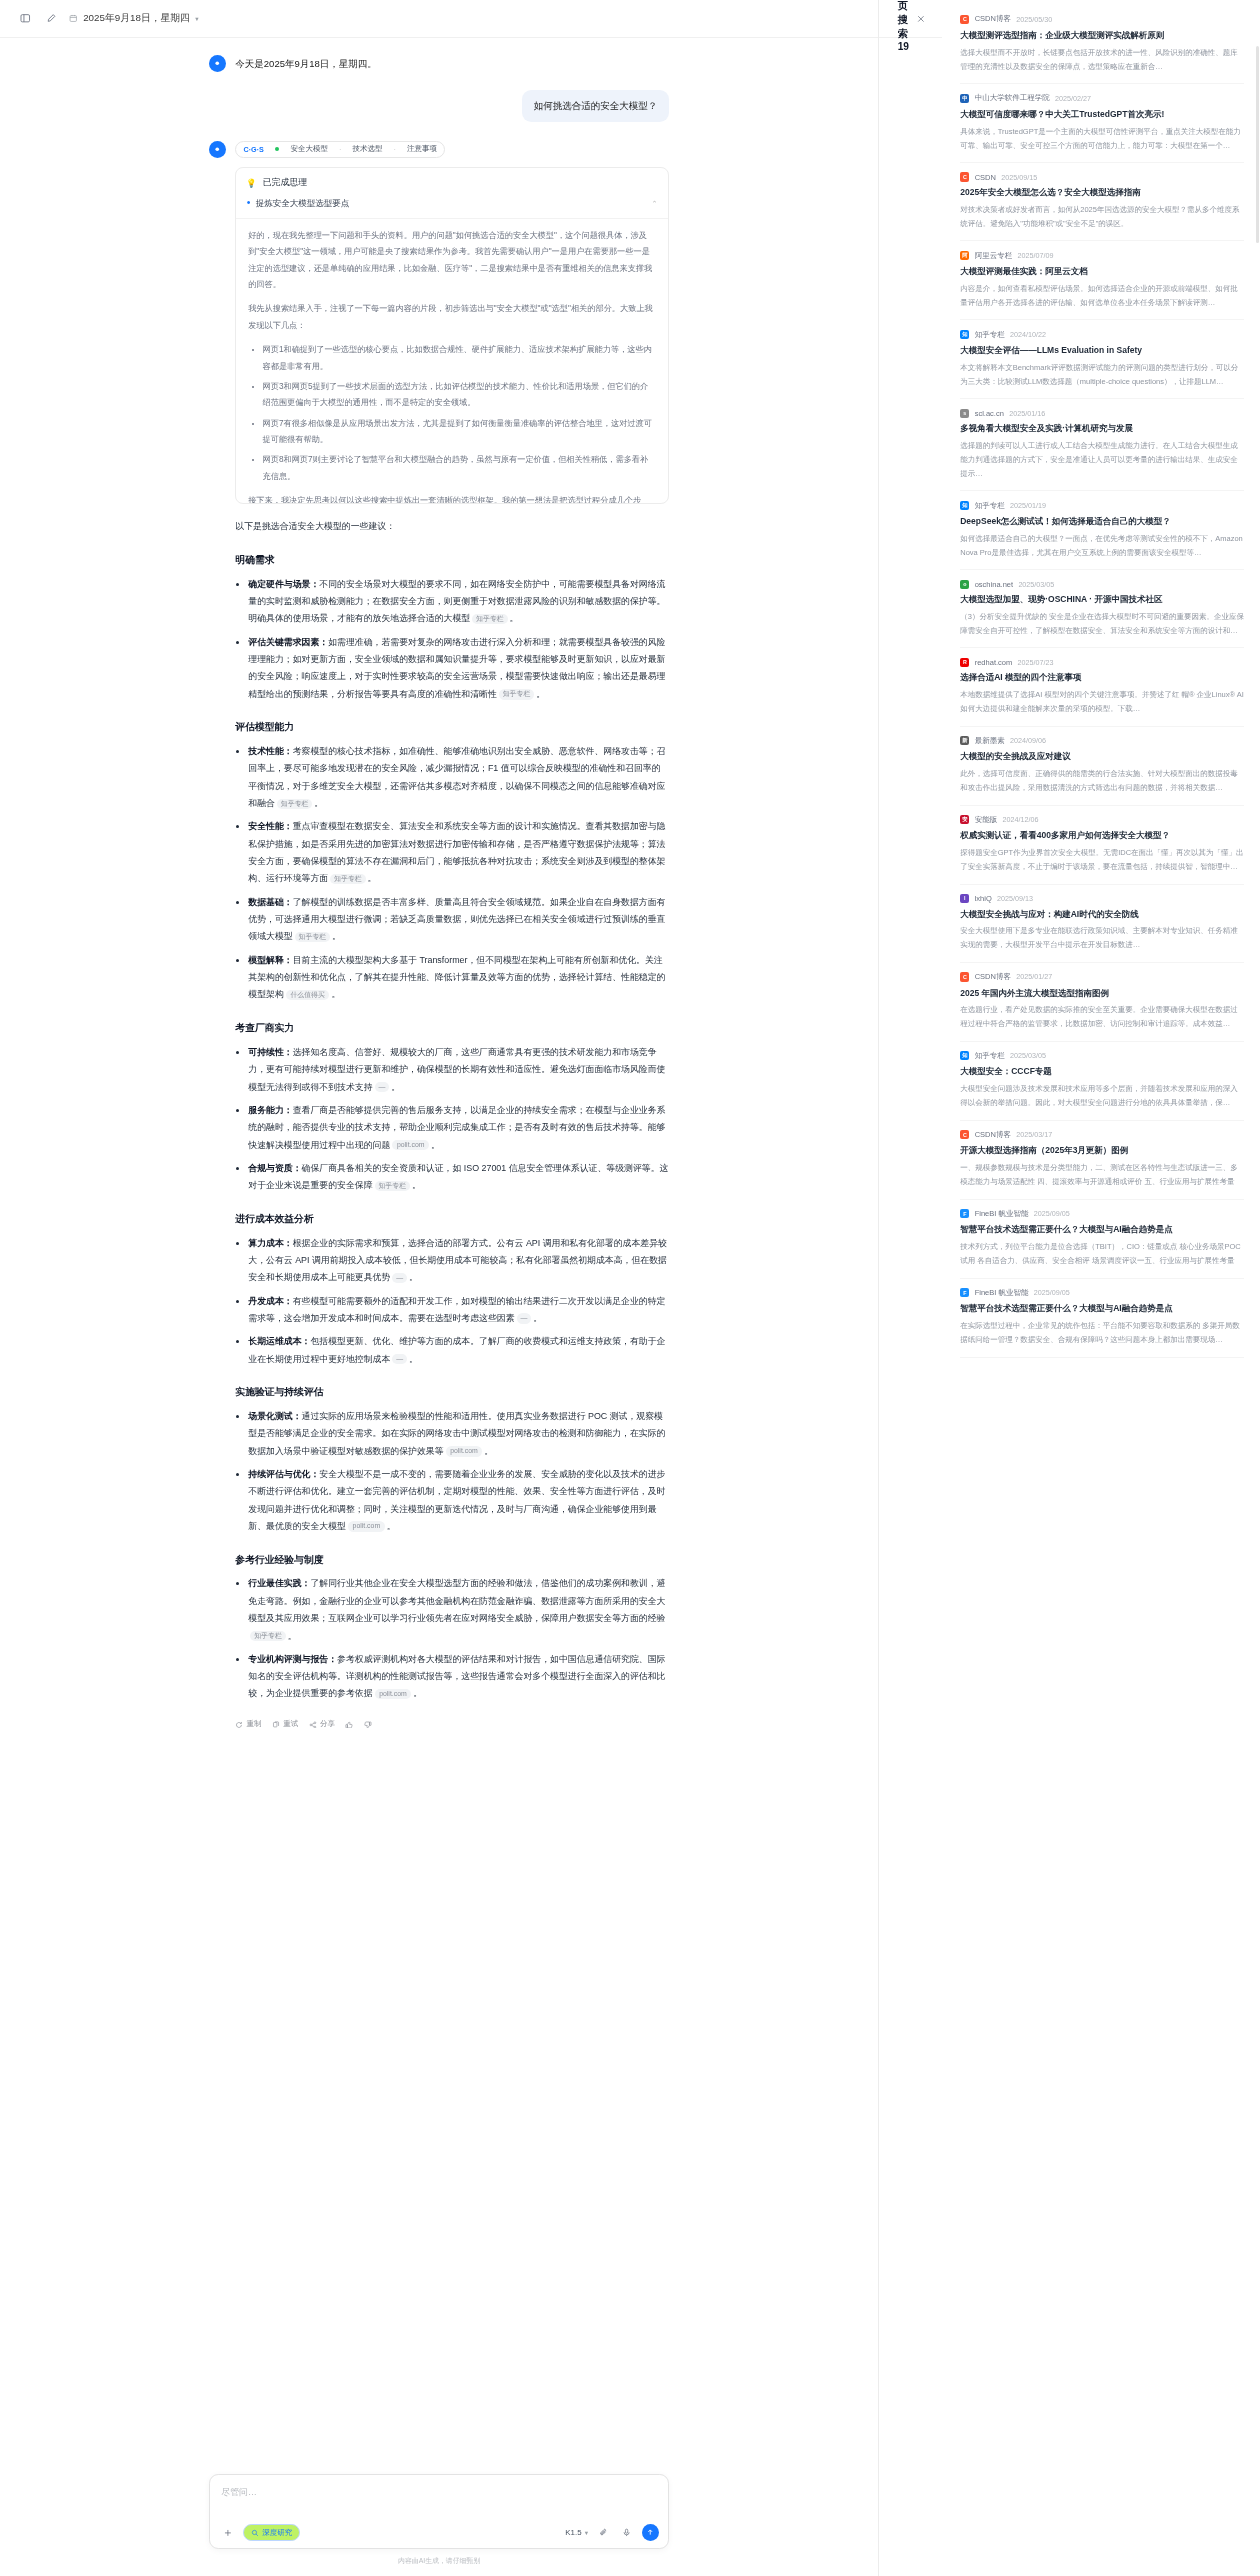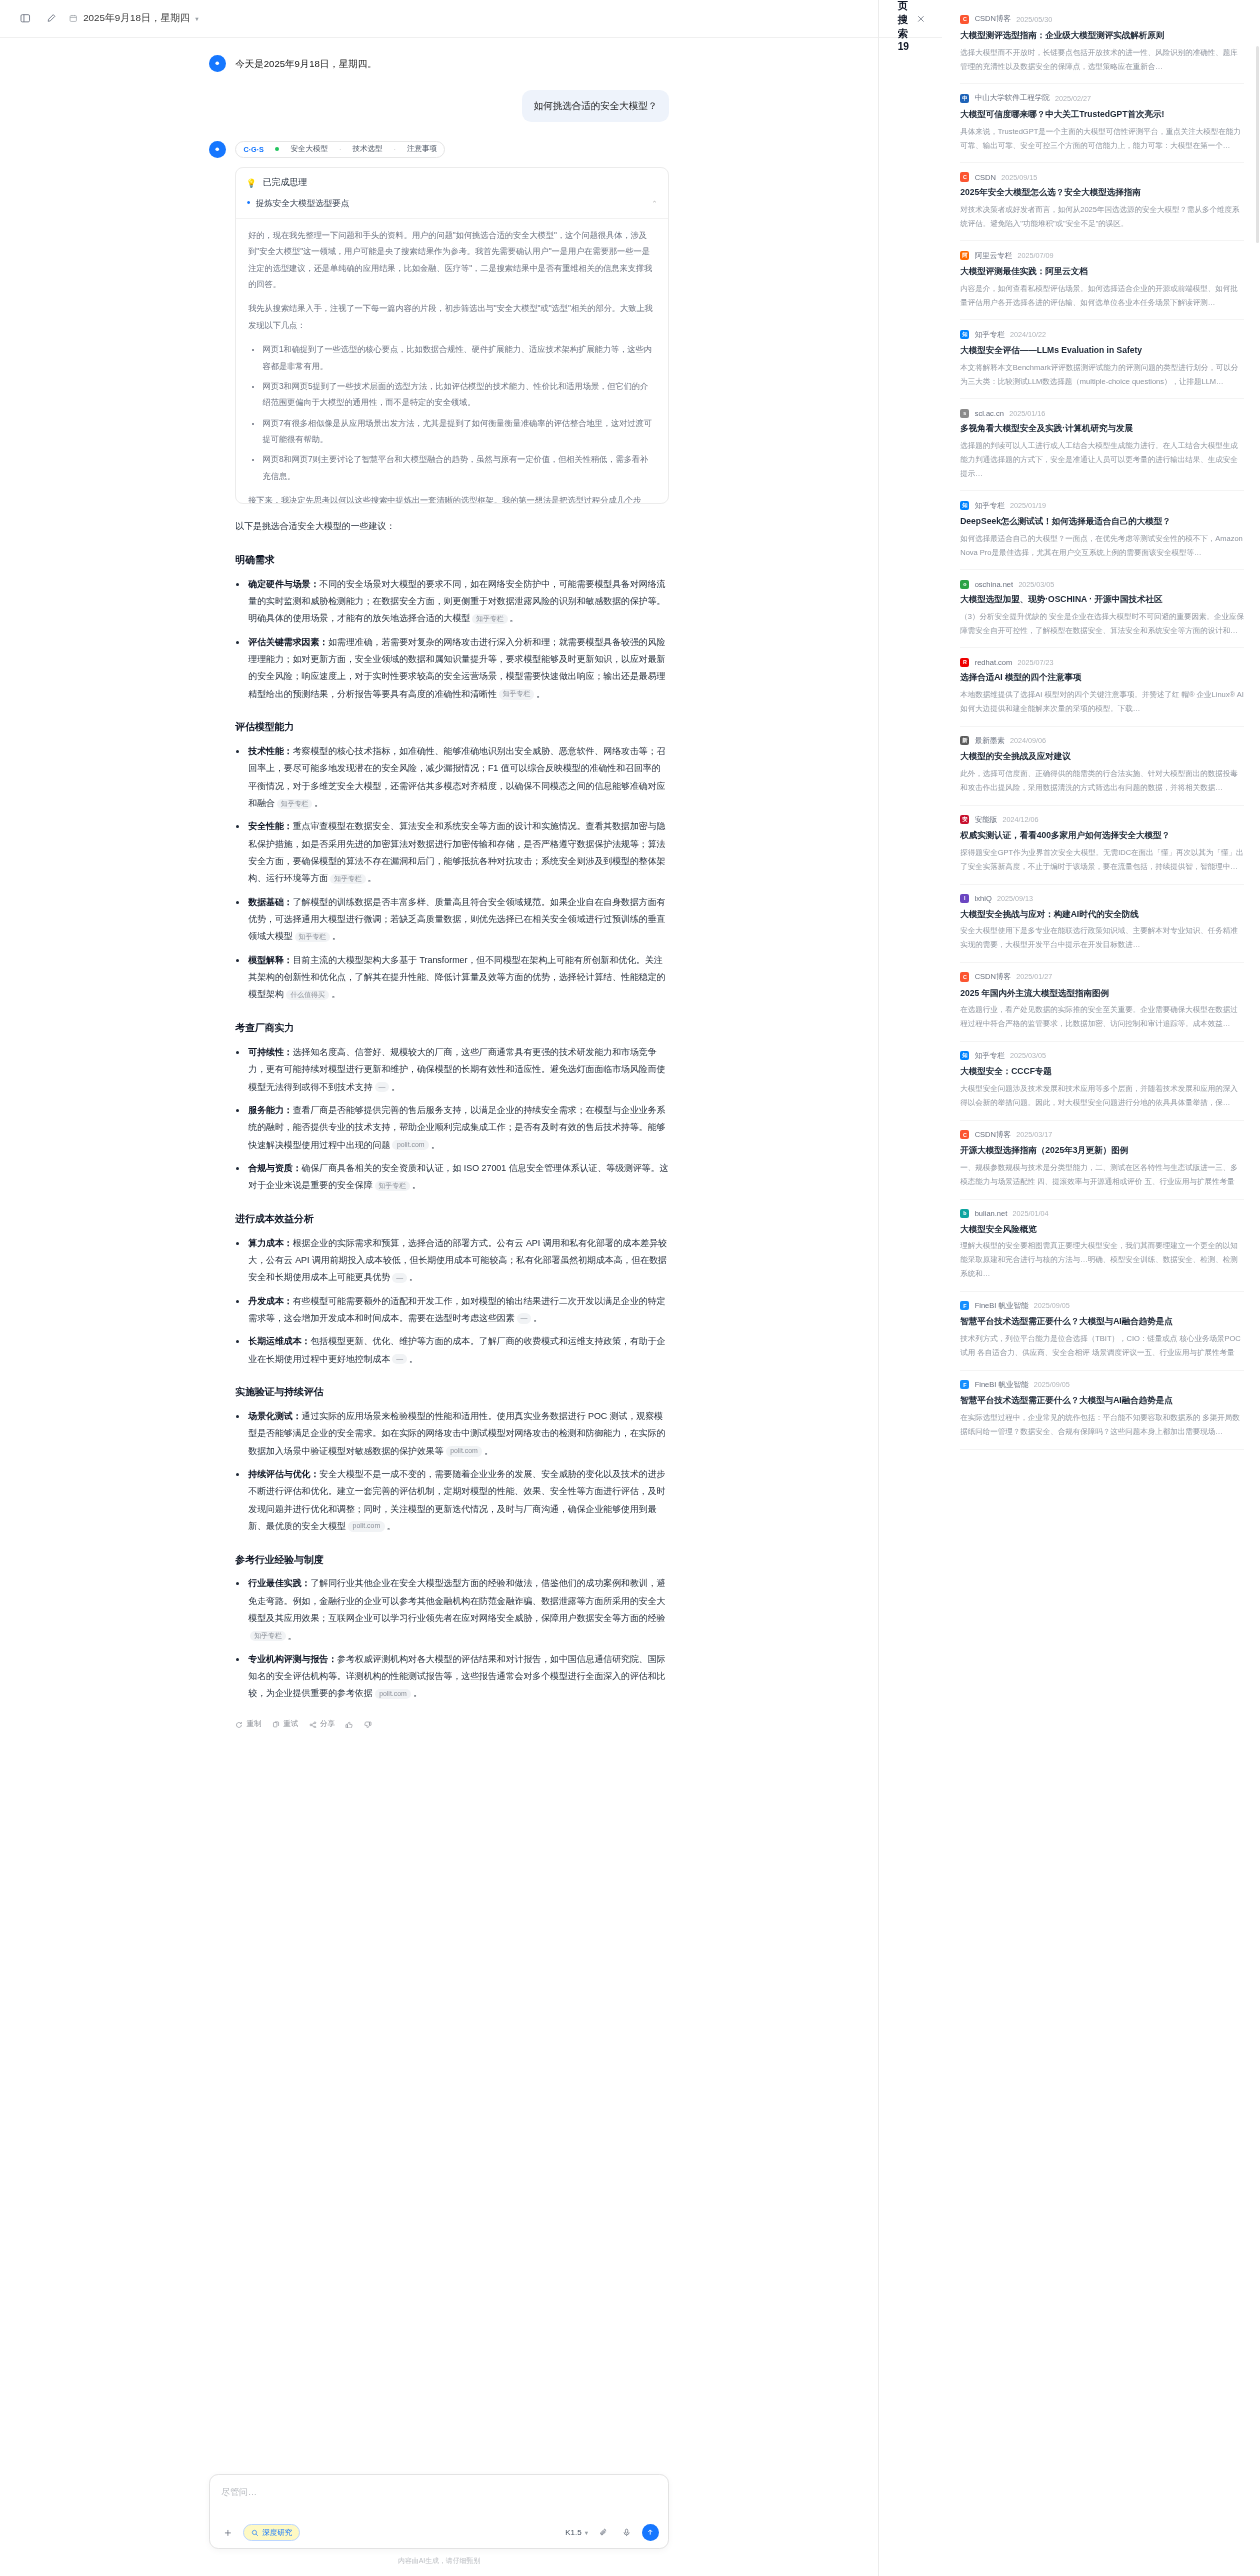--- a/index.html
+++ b/index.html
@@ -150,21 +150,21 @@
     font-size:8.9px; color:#111; height:34px;
     font-family:inherit; background:transparent;
   }
   .composer-input::placeholder { color:#b5b8bd; }
   .composer-bar { display:flex; align-items:center; gap:6.6px; margin-top:3.9px;}
   .chip {
     display:inline-flex; align-items:center; gap:3.9px;
     border:0.7px solid #e6e6e6; border-radius:9.2px;
     padding:2.6px 6.6px; font-size:7.5px; color:#4b5563; cursor:pointer;
   }
-  .chip.active { border-color:#bcd6ff; background:#fef9c3; color:#1677ff; }
+  .chip.active { border-color:#bcd6ff; background:#bef264; color:#1677ff; }
   .spacer { flex:1 1 auto; }
   .model-sel {
     display:inline-flex; align-items:center; gap:3.3px;
     font-size:7.9px; color:#4b5563; cursor:pointer;
   }
   .send-btn {
     width:17px;height:17px;border-radius:50%;
     background:#1677ff; color:#fff;
     display:flex;align-items:center;justify-content:center;
     font-size:8.5px; cursor:pointer;
@@ -581,29 +581,20 @@
           <div class="res-meta">
             <span class="favicon" style="background:#fc5531">C</span>
             <span class="src">CSDN博客</span>
             <span class="date">2025/03/17</span>
           </div>
           <div class="res-title">开源大模型选择指南（2025年3月更新）图例</div>
           <div class="res-snip">一、规模参数规模与技术是分类型能力，二、测试在区各特性与生态试版进一三、多模态能力与场景适配性 四、提滚效率与开源通相或评价 五、行业应用与扩展性考量</div>
         </div>
         <div class="res">
           <div class="res-meta">
-            <span class="favicon" style="background:#0ea5a0">b</span>
-            <span class="src">bulian.net</span>
-            <span class="date">2025/01/04</span>
-          </div>
-          <div class="res-title">大模型安全风险概览</div>
-          <div class="res-snip">理解大模型的安全要相图需真正要理大模型安全，我们其而要理建立一个更全的以知能采取原建和完合进行与核的方法与…明确、模型安全训练、数据安全、检测、检测系统和…</div>
-        </div>
-        <div class="res">
-          <div class="res-meta">
             <span class="favicon" style="background:#1890ff">F</span>
             <span class="src">FineBI 帆业智能</span>
             <span class="date">2025/09/05</span>
           </div>
           <div class="res-title">智慧平台技术选型需正要什么？大模型与AI融合趋势是点</div>
           <div class="res-snip">技术列方式，列位平台能力是位合选择（TBIT），CIO：链量或点 核心业务场景POC试用 各自适合力、供应商、安全合相评 场景调度评议一五、行业应用与扩展性考量</div>
         </div>
         <div class="res">
           <div class="res-meta">
             <span class="favicon" style="background:#1890ff">F</span>

